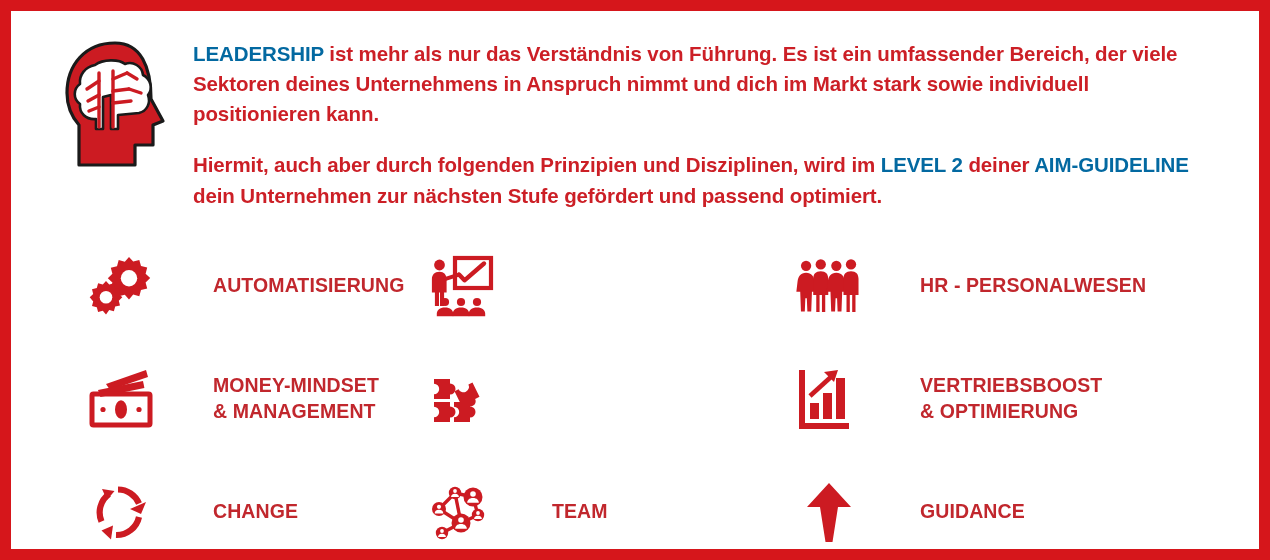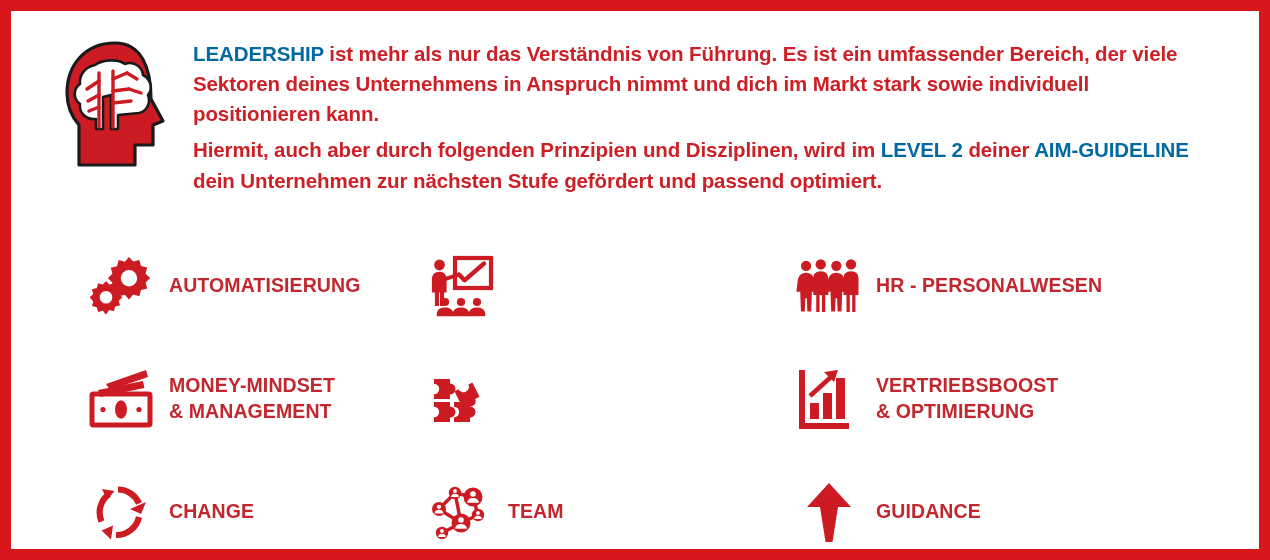--- a/index.html
+++ b/index.html
@@ -47,39 +47,40 @@
     padding-top: 12px;
   }
   .para {
     color: #cc1f26;
     font-size: 20.5px;
     font-weight: bold;
     line-height: 1.47;
     letter-spacing: -0.1px;
     margin: 0;
   }
-  .para + .para { margin-top: 6px; }
+  .para + .para { margin-top: 21px; }
   .para .blk { color: #0369a1; }
 
   
   .grid {
     position: absolute;
     left: 0;
     top: 218px;
     width: 100%;
   }
   .grid-row {
     display: flex;
     height: 113px;
     align-items: center;
   }
   .cell {
     display: flex;
     align-items: center;
     box-sizing: border-box;
+    gap: 44px;
   }
   .cell.c1 { width: 412px; padding-left: 78px; }
   .cell.c2 { width: 365px; padding-left: 5px; }
   .cell.c3 { width: 420px; padding-left: 8px; }
 
   .cell-icon {
     flex: 0 0 auto;
     width: 66px;
     height: 62px;
     display: flex;

